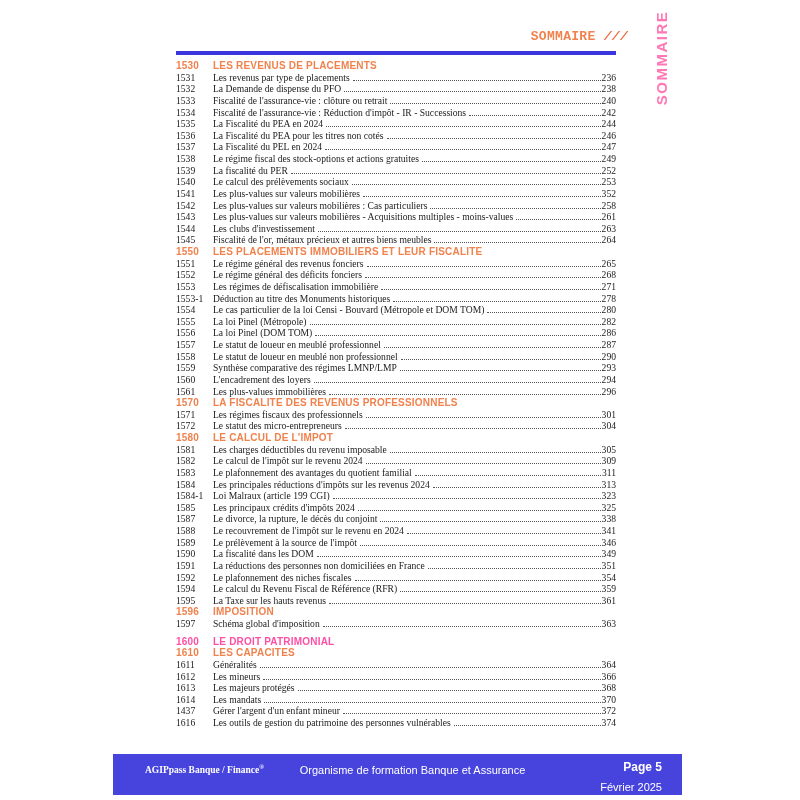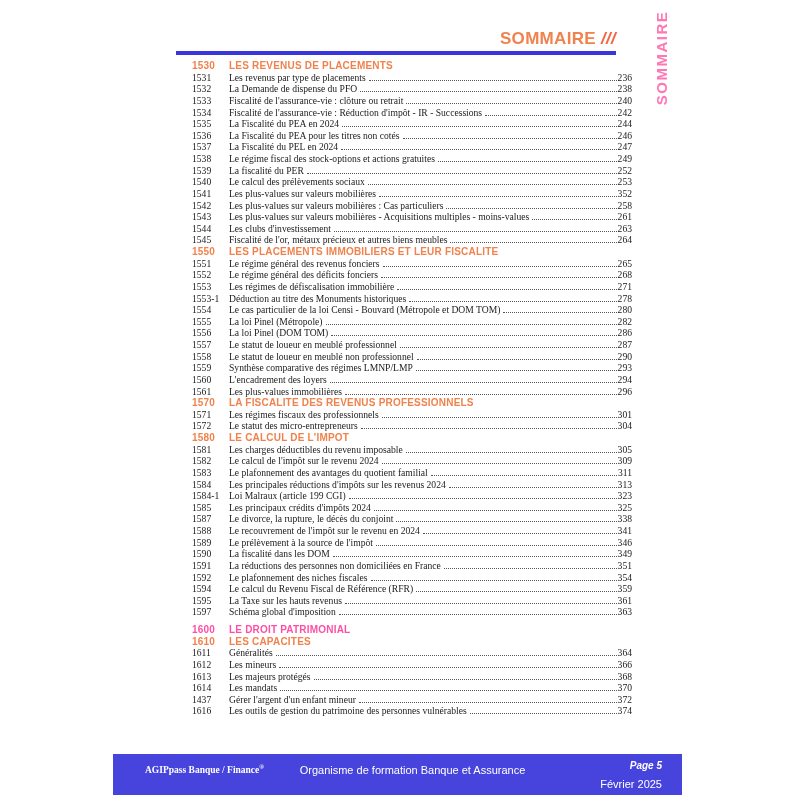--- a/index.html
+++ b/index.html
@@ -6,41 +6,41 @@
   html,body { background:#ffffff; }
   body {
     width:800px; height:800px; position:relative; overflow:hidden;
     font-family:"Liberation Serif", serif;
     --orange:#F0824E; --orange-deep:#F2653F; --pink:#FF78B5; --pink-strong:#FF4FA5;
     --rule-blue:#3936DD; --footer-blue:#4744DE;
   }
 
   
   .page-header-title {
-    position:absolute; top:29px; right:184px;
-    font-family:Liberation Sans, sans-serif; font-weight:bold;
-    font-size:17px; letter-spacing:0.3px; color:var(--orange); white-space:nowrap;
+    position:absolute; top:29px; right:172px;
+    font-family:Liberation Mono, monospace; font-weight:bold;
+    font-size:13px; letter-spacing:0.3px; color:var(--orange); white-space:nowrap;
   }
   .page-header-title .slashes { color:var(--orange-deep); font-style:italic; }
 
   .top-rule {
     position:absolute; top:51px; left:176px; width:440px; height:4px;
     background:var(--rule-blue);
   }
 
   
   .side-label {
     position:absolute; top:58px; left:661px;
     transform:translate(-50%,-50%) rotate(-90deg);
     font-family:"Liberation Sans", sans-serif; font-weight:bold;
     font-size:15px; letter-spacing:1.5px; color:var(--pink); white-space:nowrap;
   }
 
   
-  .toc { position:absolute; top:60px; left:176px; width:440px;margin-left:16px; }
+  .toc { position:absolute; top:60px; left:176px; width:440px; }
   .toc-row {
     display:flex; align-items:baseline;
     height:11.63px; line-height:11.63px;
     font-size:9.6px; color:#1b1b1b; white-space:nowrap;
   }
   .toc-row .num   { flex:none; width:37px; }
   .toc-row .title { flex:none; }
   .toc-row .dots  {
     flex:1 1 auto; min-width:8px;
     border-bottom:1px dotted #555; margin:0 1px 2px 3px;
@@ -66,21 +66,21 @@
   .footer-center {
     position:absolute; left:calc(50% + 15px); top:10px; transform:translateX(-50%);
     font-family:"Liberation Sans", sans-serif; font-size:11px;
     white-space:nowrap;
     text-align:right;
   }
   .footer-right {
     position:absolute; right:20px; top:6px; text-align:right;
     font-family:"Liberation Sans", sans-serif;
   }
-  .footer-page { font-weight:bold; font-size:10px;font-style:italic; }
+  .footer-page { font-weight:bold; font-size:12px; }
   .footer-date { font-size:11px; margin-top:7px; }
 </style>
 </head>
 <body style="--orange: #F0824E; --orange-deep: #F2653F; --pink: #FF78B5; --pink-strong: #FF4FA5; --rule-blue: #3936DD; --footer-blue: #4744DE;">
 
 <div class="page-header-title">
   <span>SOMMAIRE</span>
   <span class="slashes">///</span>
 </div>
 
@@ -355,20 +355,24 @@
       <span class="num">1594</span>
       <span class="title">Le calcul du Revenu Fiscal de Référence (RFR)</span>
       <span class="dots"></span>
       <span class="pg">359</span>
     </div>
     <div class="toc-row item">
       <span class="num">1595</span>
       <span class="title">La Taxe sur les hauts revenus</span>
       <span class="dots"></span>
       <span class="pg">361</span>
+    </div>
+    <div class="toc-row section">
+      <span class="num">1596</span>
+      <span class="title">IMPOSITION</span>
     </div>
     <div class="toc-row item">
       <span class="num">1597</span>
       <span class="title">Schéma global d'imposition</span>
       <span class="dots"></span>
       <span class="pg">363</span>
     </div>
     <div class="toc-row section-pink">
       <span class="num">1600</span>
       <span class="title">LE DROIT PATRIMONIAL</span>

